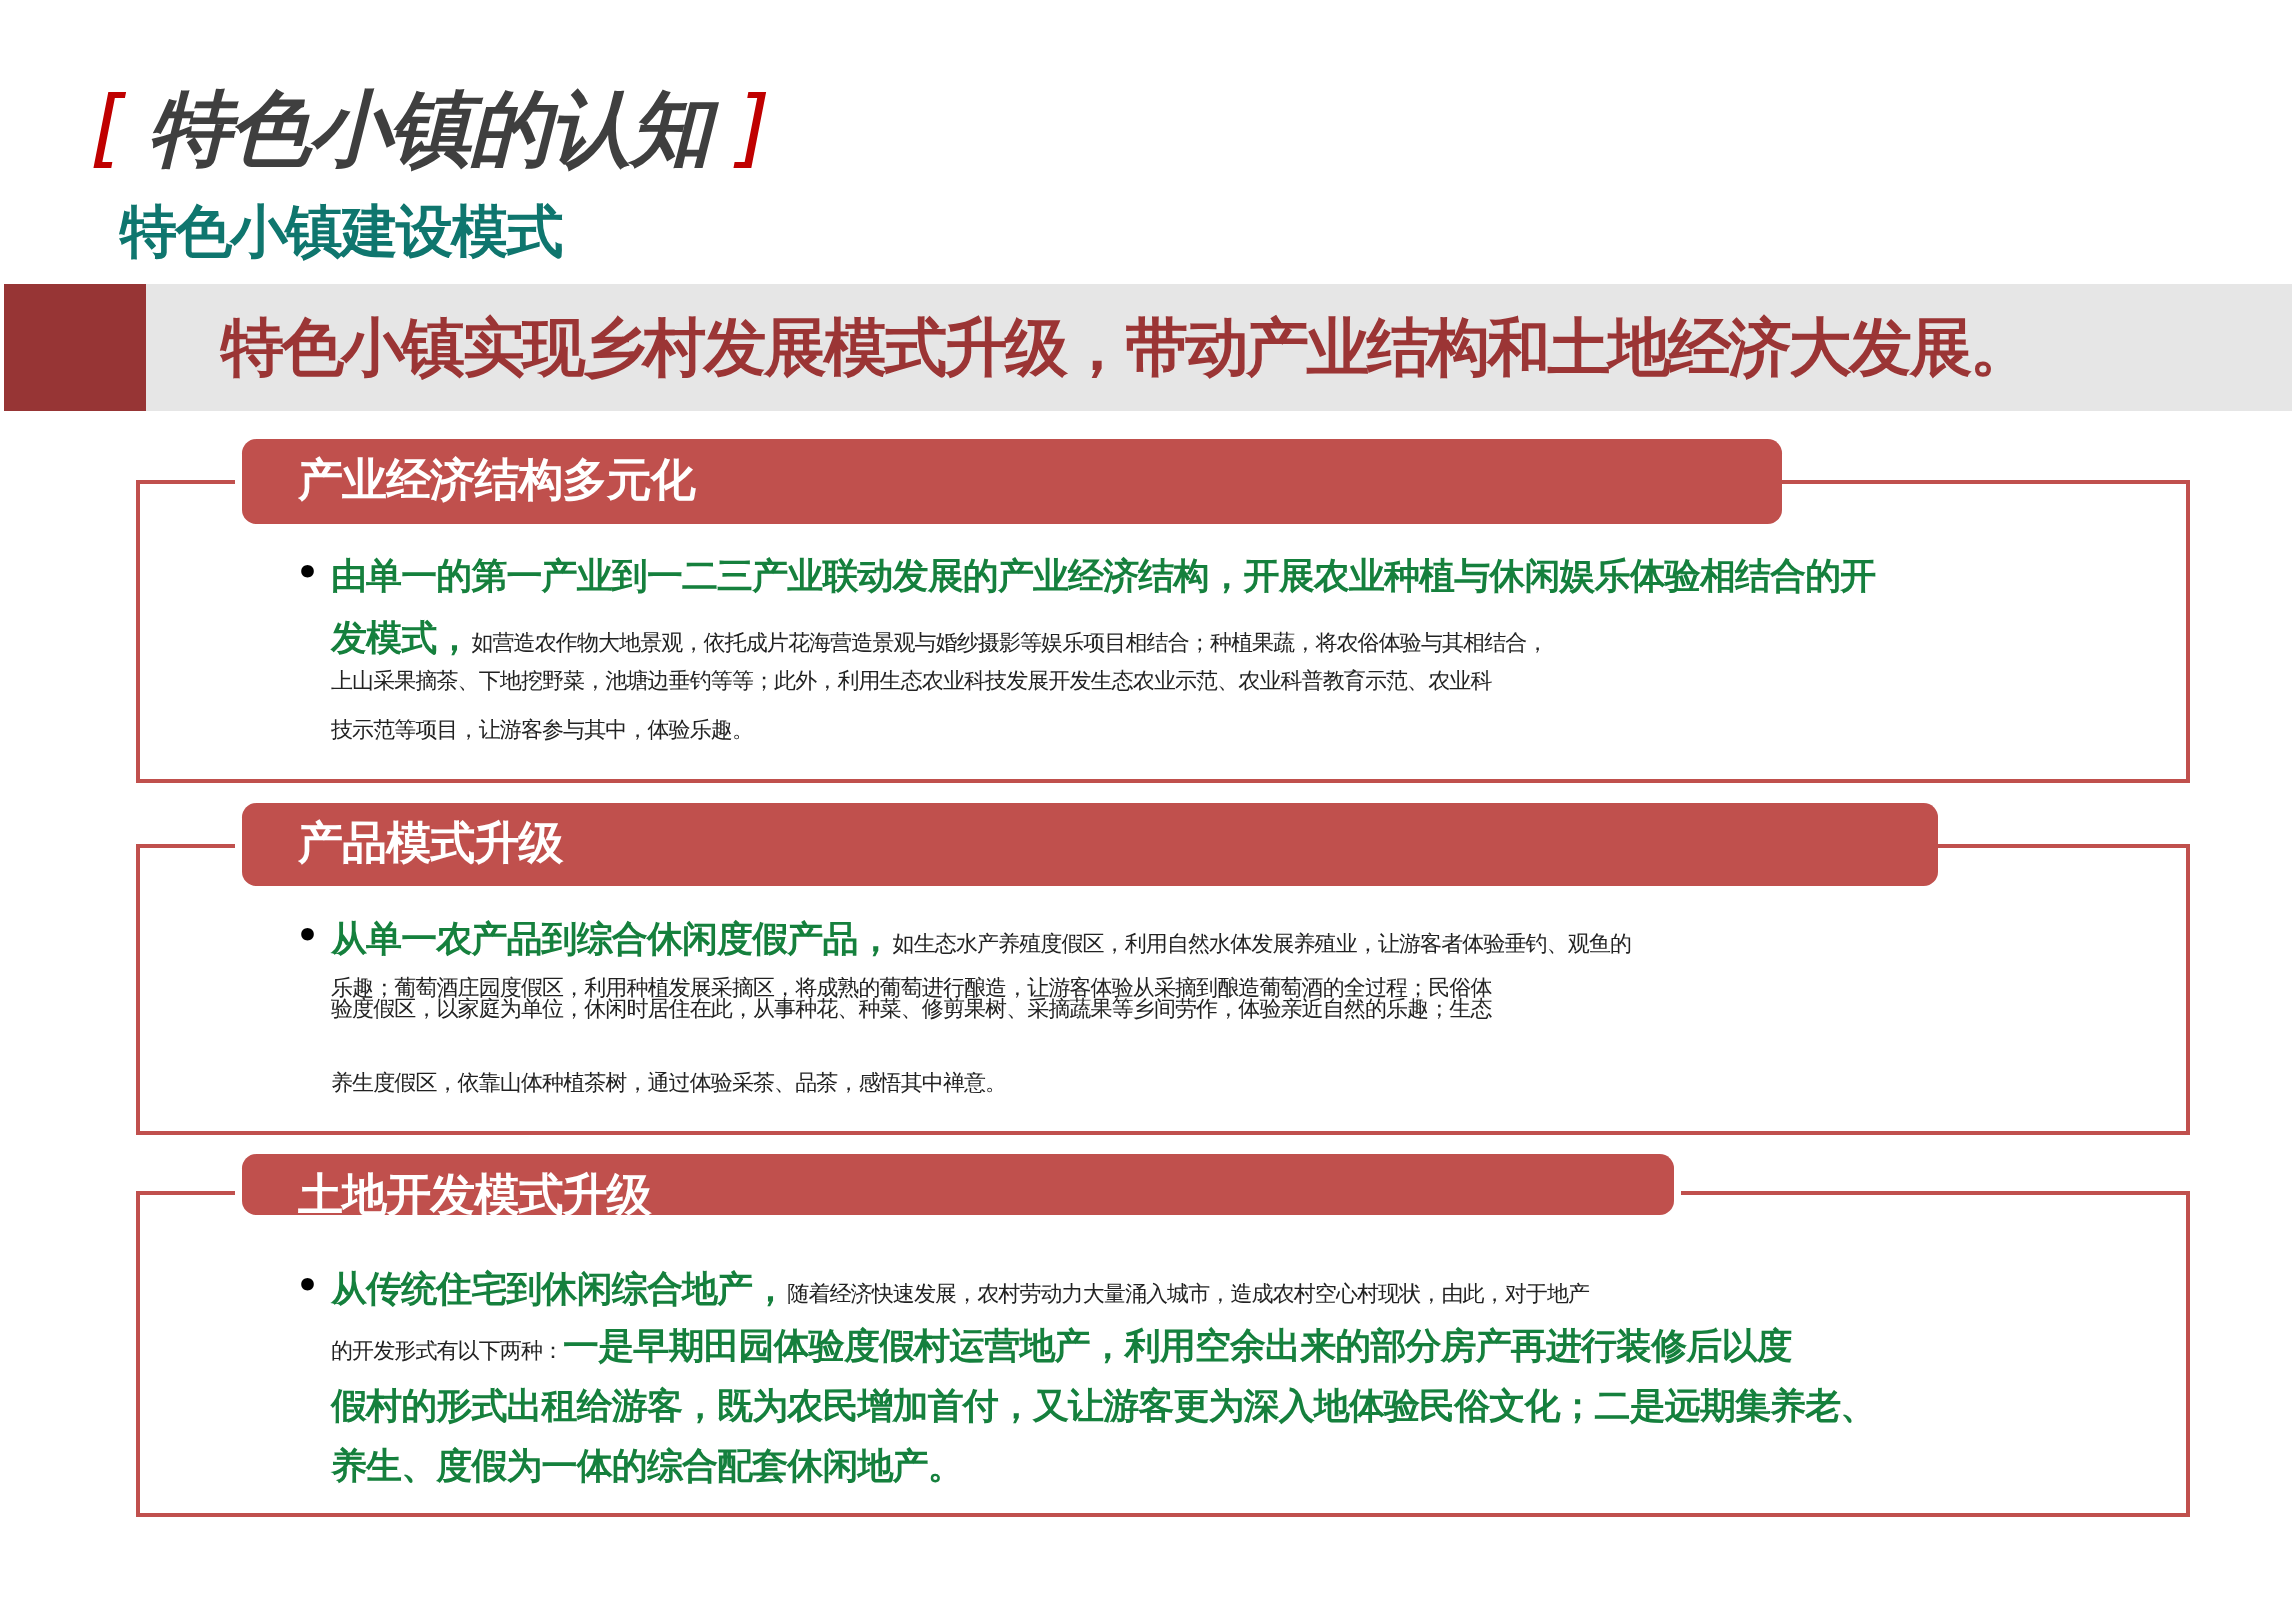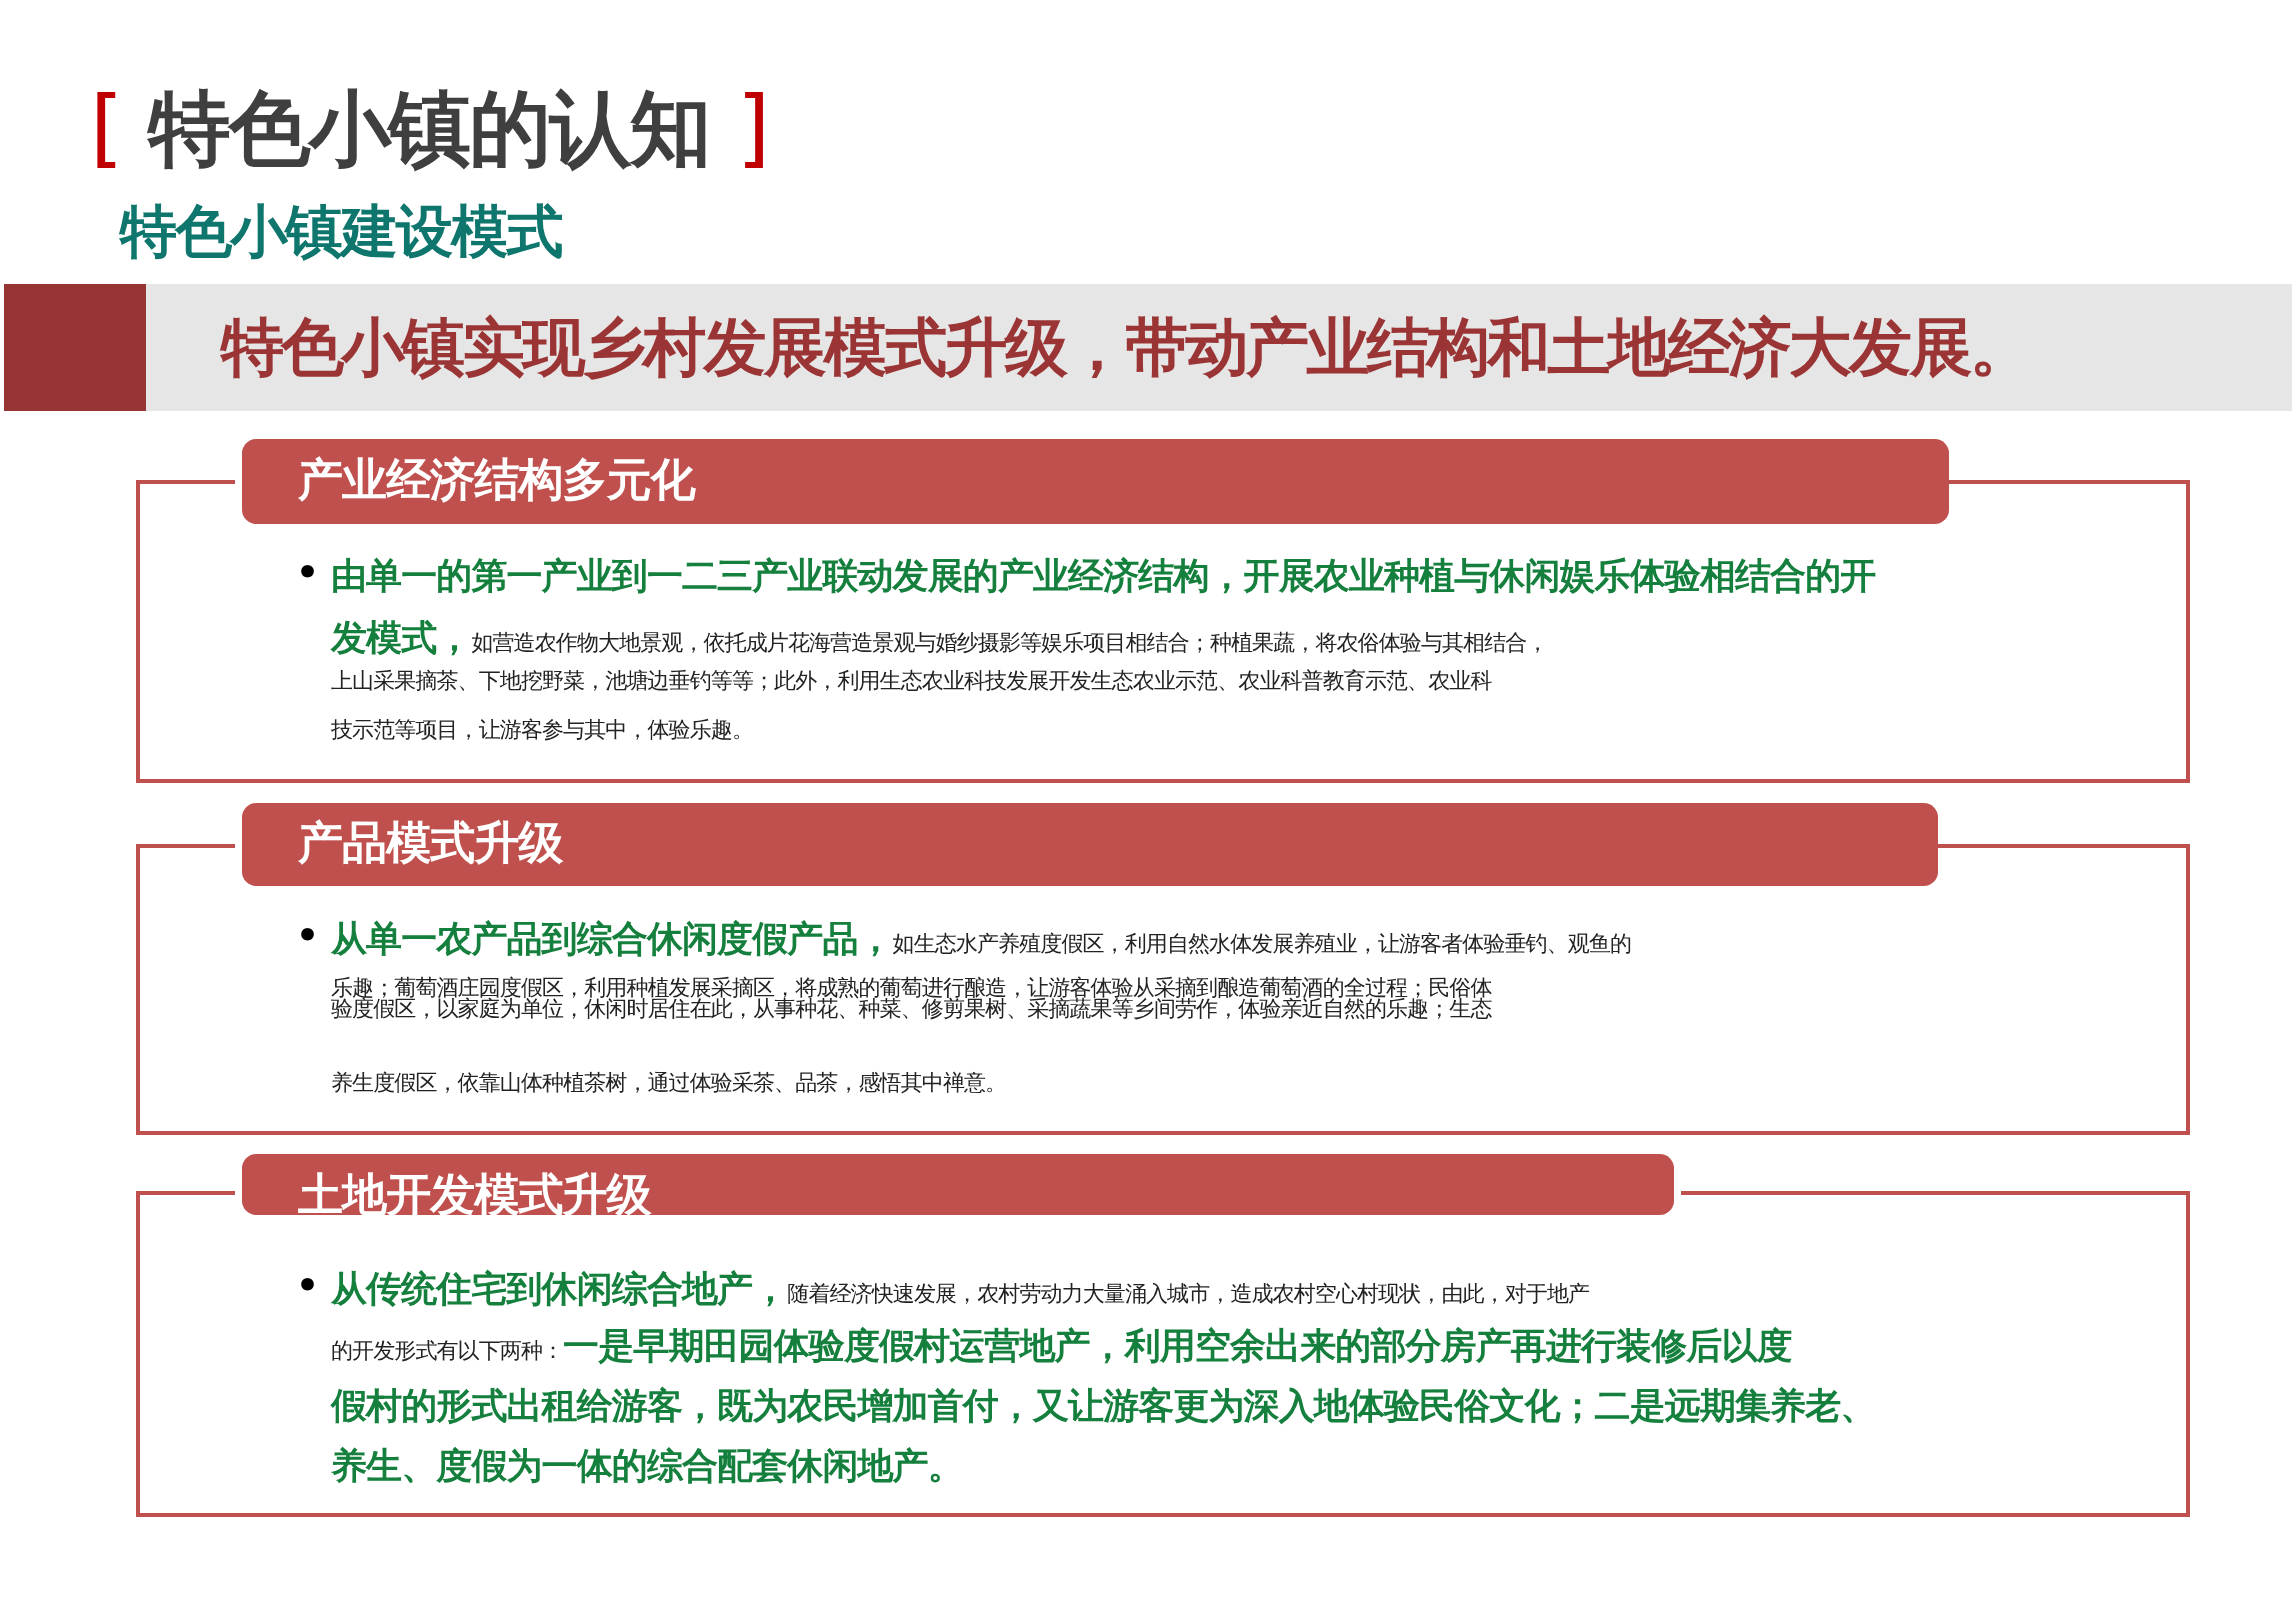--- a/index.html
+++ b/index.html
@@ -1,19 +1,19 @@
 <!DOCTYPE html>
 <html style="font-size:14.3px"><head>
 <meta charset="utf-8">
 <style>
   html, body { margin:0; padding:0; }
   body { width:2293px; height:1621px; position:relative; background:#ffffff; overflow:hidden;
          font-family:"DejaVu Sans","Liberation Sans",sans-serif; }
   .abs { position:absolute; }
-  .title { left:90px; top:82px; font-size:82px; font-weight:bold; color:#3f3f3f; line-height:90px; white-space:nowrap; letter-spacing:-1.8px; }
+  .title { left:90px; top:82px; font-size:82px; font-weight:bold; color:#3f3f3f; line-height:90px; white-space:nowrap; letter-spacing:-1.8px;font-style:italic; }
   .bracket { color:#c00000; font-weight:normal; font-size:86px; }
   .subtitle { left:120px; top:195px; font-size:57px; font-weight:bold; color:#0f766e; line-height:72px; white-space:nowrap; letter-spacing:-1.8px; }
   .banner { left:4px; top:284px; width:2293px; height:127px; background:#e6e6e6; }
   .banner-block { left:0; top:0; width:142px; height:127px; background:#973535; }
   .banner-text { left:217px; top:30px; font-size:63px; font-weight:bold; color:#9b3535; line-height:68px; white-space:nowrap; letter-spacing:-2.7px; }
   .box { border:4.5px solid #c0504d; box-sizing:border-box; background:transparent; }
   .tab { background:#c0504d; border-radius:14.3px; }
   .tab-gap { background:#ffffff; }
   .tab-label { color:#ffffff; font-size:45px; font-weight:bold; line-height:50px; white-space:nowrap; letter-spacing:-0.9px; }
   .line { white-space:nowrap; color:#1a1a1a; }
@@ -32,21 +32,21 @@
 <div class="abs subtitle">特色小镇建设模式</div>
 
 <div class="abs banner">
   <div class="abs banner-block"></div>
   <div class="abs banner-text">特色小镇实现乡村发展模式升级，带动产业结构和土地经济大发展。</div>
 </div>
 
 <div class="abs box" style="left:136px; top:480px; width:2054px; height:303px;"></div>
 <div class="abs tab-gap" style="left:235px; top:473px; width:14.3px; height:14.3px;"></div>
 <div class="abs tab-gap" style="left:1668px; top:473px; width:12.5px; height:14.3px;"></div>
-<div class="abs tab" style="left:242px; top:439px; width:1707px; height:85px;">
+<div class="abs tab" style="left:242px; top:439px; width:1540px; height:85px;">
   <div class="abs tab-label" style="left:56px; top:16px;">产业经济结构多元化</div>
 </div>
 <div class="abs bullet" style="left:296px; top:552px;">•</div>
 <div class="abs line" style="left:331px; top:552px;">
   <span class="b">由单一的第一产业到一二三产业联动发展的产业经济结构，开展农业种植与休闲娱乐体验相结合的开</span>
 </div>
 <div class="abs line" style="left:331px; top:614px;">
   <span class="b">发模式，</span><span class="n">如营造农作物大地景观，依托成片花海营造景观与婚纱摄影等娱乐项目相结合；种植果蔬，将农俗体验与其相结合，</span>
 </div>
 <div class="abs line" style="left:331px; top:666px;">

